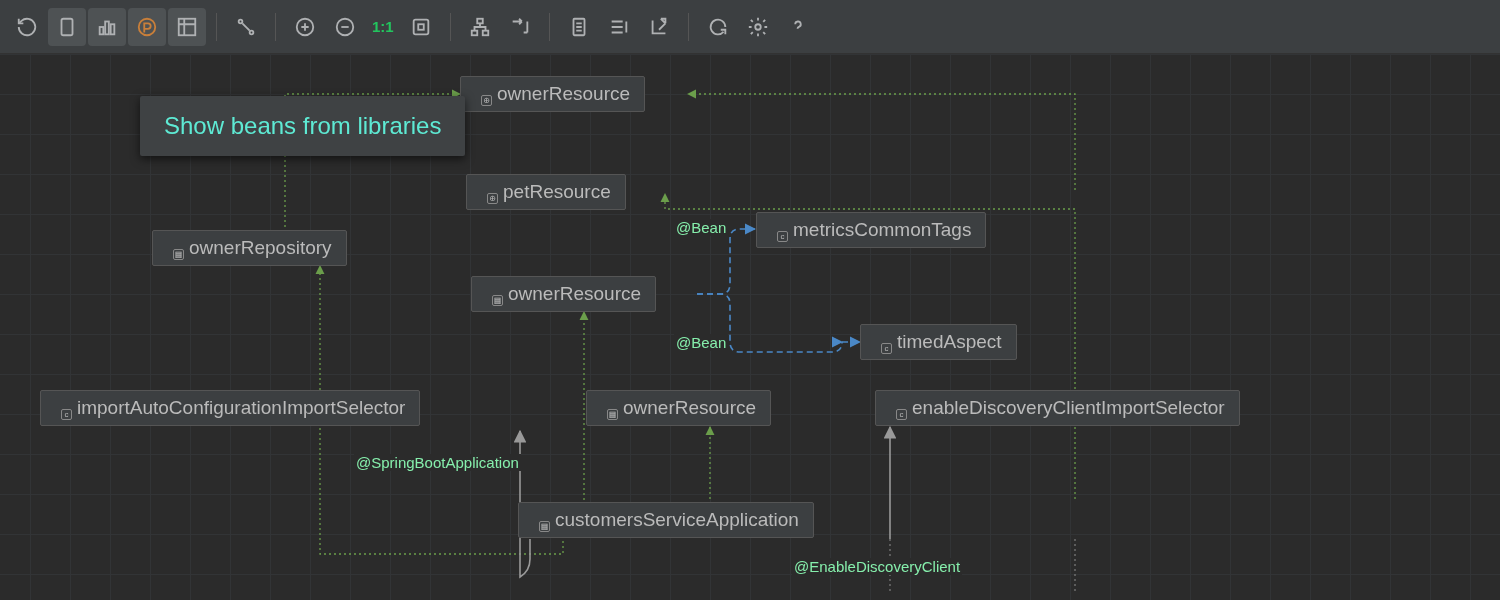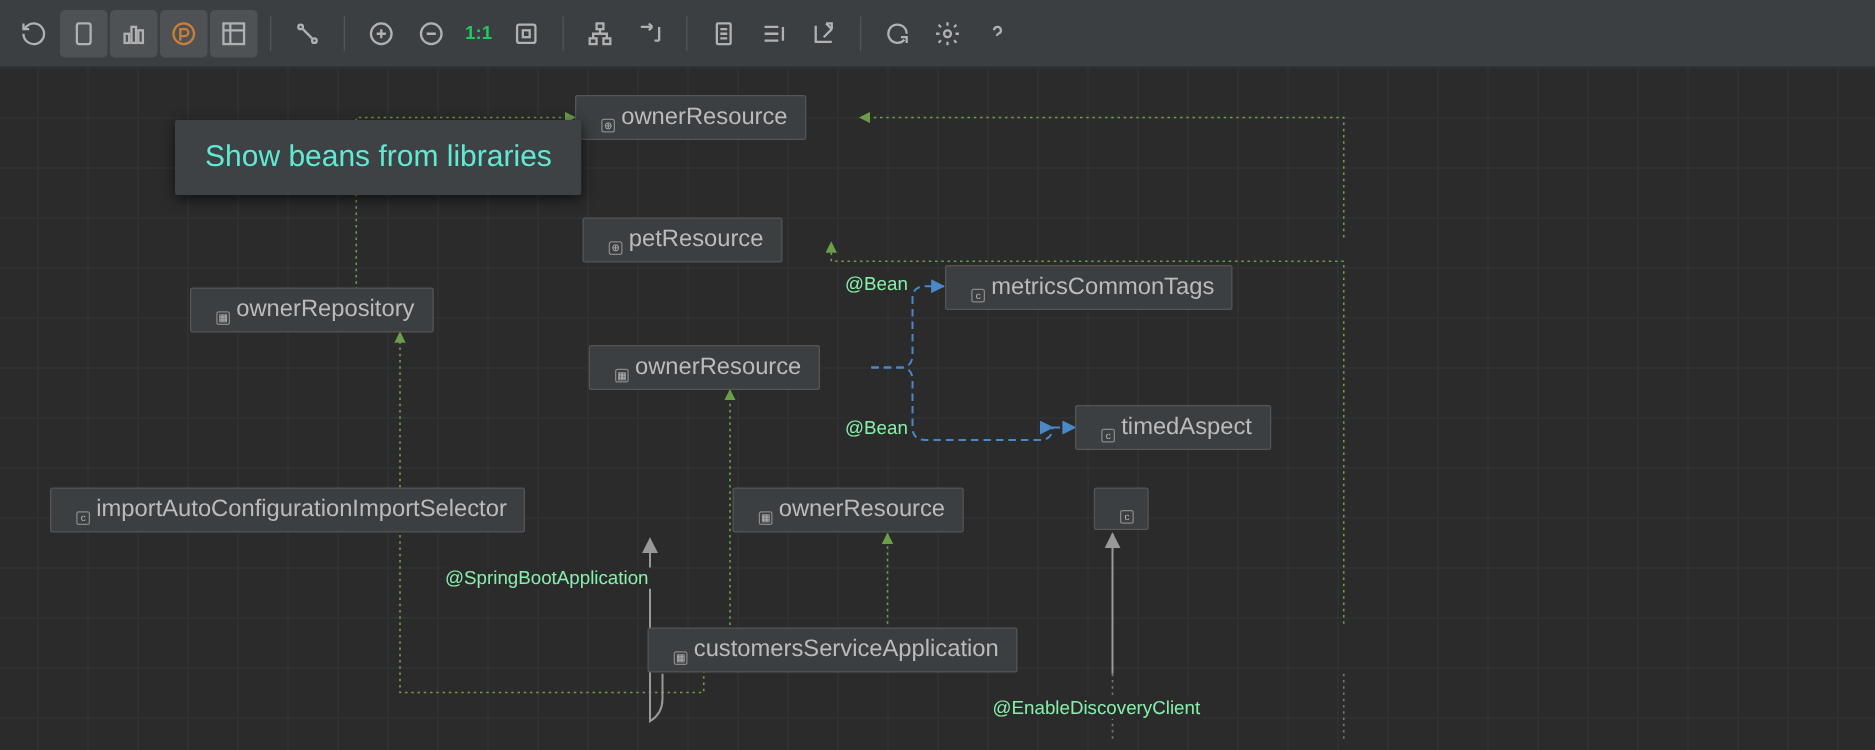--- a/index.html
+++ b/index.html
@@ -301,20 +301,21 @@
     <span>importAutoConfigurationImportSelector</span>
   </div>
 
   <div class="node" style="left:586px; top:336px;">
     <span class="bean-icon"><span class="leaf"></span><span class="sub">▦</span></span>
     <span>ownerResource</span>
   </div>
 
   <div class="node" style="left:875px; top:336px;">
     <span class="bean-icon"><span class="leaf"></span><span class="sub">c</span></span>
+    <span>enableDiscoveryClientImportSelector</span>
   </div>
 
   <div class="node" style="left:518px; top:448px;">
     <span class="bean-icon"><span class="leaf"></span><span class="sub">▦</span></span>
     <span>customersServiceApplication</span>
   </div>
 
   <div class="elabel" style="left:674px; top:165px;">@Bean</div>
   <div class="elabel" style="left:674px; top:280px;">@Bean</div>
   <div class="elabel" style="left:328px; top:400px;margin-left:26px;">@SpringBootApplication</div>

